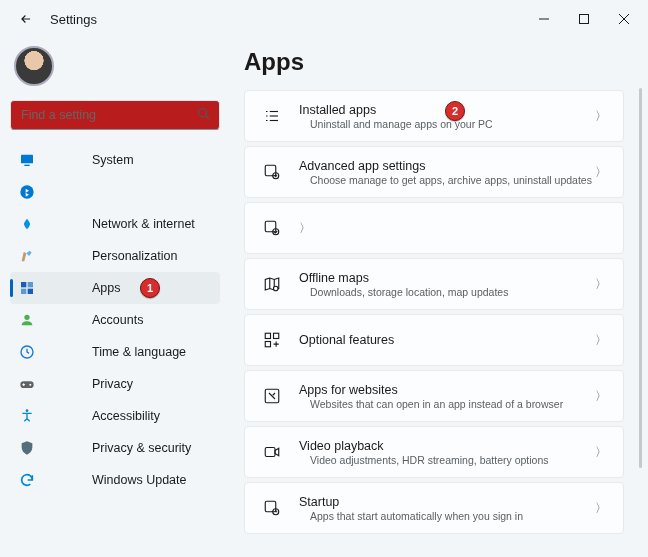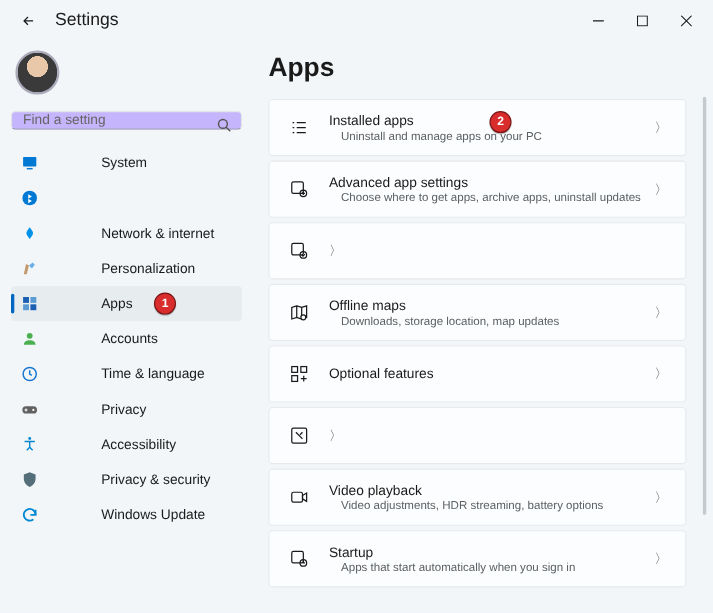--- a/index.html
+++ b/index.html
@@ -1,34 +1,34 @@
 <!DOCTYPE html>
 <html><head>
 <meta charset="utf-8">
 <style>
 * { box-sizing: border-box; margin: 0; padding: 0; font-family: "Segoe UI", sans-serif; }
 body { background: #f2f6f9; width: 648px; height: 557px; overflow: hidden; position: relative; }
 
 .titlebar { height: 38px; display: flex; align-items: center; padding: 0 4px 0 14px; }
 .back-btn { width: 24px; height: 24px; display: flex; align-items: center; justify-content: center; color: #1a1a1a; cursor: pointer; }
-.title { margin-left: 12px; font-size: 16px; color: #1a1a1a; }
+.title { margin-left: 12px; font-size: 13px; color: #1a1a1a; }
 .win-controls { margin-left: auto; display: flex; }
 .win-btn { width: 40px; height: 30px; display: flex; align-items: center; justify-content: center; cursor: pointer; color: #1a1a1a; }
 
 .layout { display: flex; height: calc(100% - 38px); }
 
 .sidebar { width: 230px; padding: 4px 10px 0 10px; display: flex; flex-direction: column; }
 .user-row { display: flex; align-items: center; padding: 4px; margin-bottom: 10px; }
 .avatar { width: 40px; height: 40px; border-radius: 50%; background: radial-gradient(circle at 50% 35%, #e8c8a8 32%, #3a3a3a 33%); border: 2px solid #aab; }
 .user-info { margin-left: 10px; }
 .user-name { font-size: 12.5px; font-weight: 600; color: #1a1a1a; }
 .user-sub { width: 110px; height: 10px; background: #d8dde0; margin-top: 2px; }
 
 .search-wrap { position: relative; margin-bottom: 14px; }
-.search { width: 100%; height: 17px; border: 1px solid #e0e4e7; background: #c4b5fd; border-radius: 4px; padding: 0 32px 0 10px; font-size: 12.5px; outline: none; border-bottom: 1.5px solid #8a8f93; }
+.search { width: 100%; height: 30px; border: 1px solid #e0e4e7; background: #b91c1c; border-radius: 4px; padding: 0 32px 0 10px; font-size: 12.5px; outline: none; border-bottom: 1.5px solid #8a8f93; }
 .search::placeholder { color: #666; }
 .search-icon { position: absolute; right: 8px; top: 6px; color: #555; }
 
 .nav { list-style: none; }
 .nav-item { height: 32px; display: flex; align-items: center; padding: 0 8px; border-radius: 4px; cursor: pointer; font-size: 12.5px; color: #1a1a1a; position: relative; gap: 44px; }
 .nav-item.active { background: #e7ecef; }
 .nav-item.active::before { content: ""; position: absolute; left: 0; top: 7px; width: 3px; height: 18px; background: #0067c0; border-radius: 2px; }
 .nav-icon { width: 18px; height: 18px; margin-right: 12px; display: flex; align-items: center; justify-content: center; flex-shrink: 0; }
 
 .main { flex: 1; padding: 4px 24px 10px 14px; overflow-y: auto; position: relative; }
@@ -218,21 +218,21 @@
         <div class="card">
           <div class="card-icon">
             <svg width="18" height="18" viewBox="0 0 24 24" fill="none" stroke="currentColor" stroke-width="1.5">
               <rect x="3" y="3" width="14" height="14" rx="2"></rect>
               <circle cx="17" cy="17" r="4"></circle>
               <path d="M17 15v4M15 17h4"></path>
             </svg>
           </div>
     <div class="card-body">
       <div class="card-title">Advanced app settings</div>
-      <div class="card-sub">Choose where to get apps, archive apps, uninstall updates</div>
+      <div class="card-sub">Choose manage to get apps, archive apps, uninstall updates</div>
     </div>
     <span class="chevron">〉</span>
         </div>
         <div class="card">
           <div class="card-icon">
             <svg width="18" height="18" viewBox="0 0 24 24" fill="none" stroke="currentColor" stroke-width="1.5">
               <rect x="3" y="3" width="14" height="14" rx="2"></rect>
               <circle cx="17" cy="17" r="4"></circle>
               <path d="M15 17l1.5 1.5L19 16"></path>
             </svg>
@@ -267,20 +267,24 @@
     </div>
     <span class="chevron">〉</span>
         </div>
         <div class="card">
           <div class="card-icon">
             <svg width="18" height="18" viewBox="0 0 24 24" fill="none" stroke="currentColor" stroke-width="1.5">
               <rect x="3" y="3" width="18" height="18" rx="2"></rect>
               <path d="M8 8l8 8M16 8l-3 3"></path>
             </svg>
           </div>
+    <div class="card-body">
+      <div class="card-title">Apps for websites</div>
+      <div class="card-sub">Websites that can open in an app instead of a browser</div>
+    </div>
     <span class="chevron">〉</span>
         </div>
         <div class="card">
           <div class="card-icon">
             <svg width="18" height="18" viewBox="0 0 24 24" fill="none" stroke="currentColor" stroke-width="1.5">
               <rect x="3" y="6" width="13" height="12" rx="2"></rect>
               <path d="M16 10l5-3v10l-5-3z"></path>
             </svg>
           </div>
     <div class="card-body">

